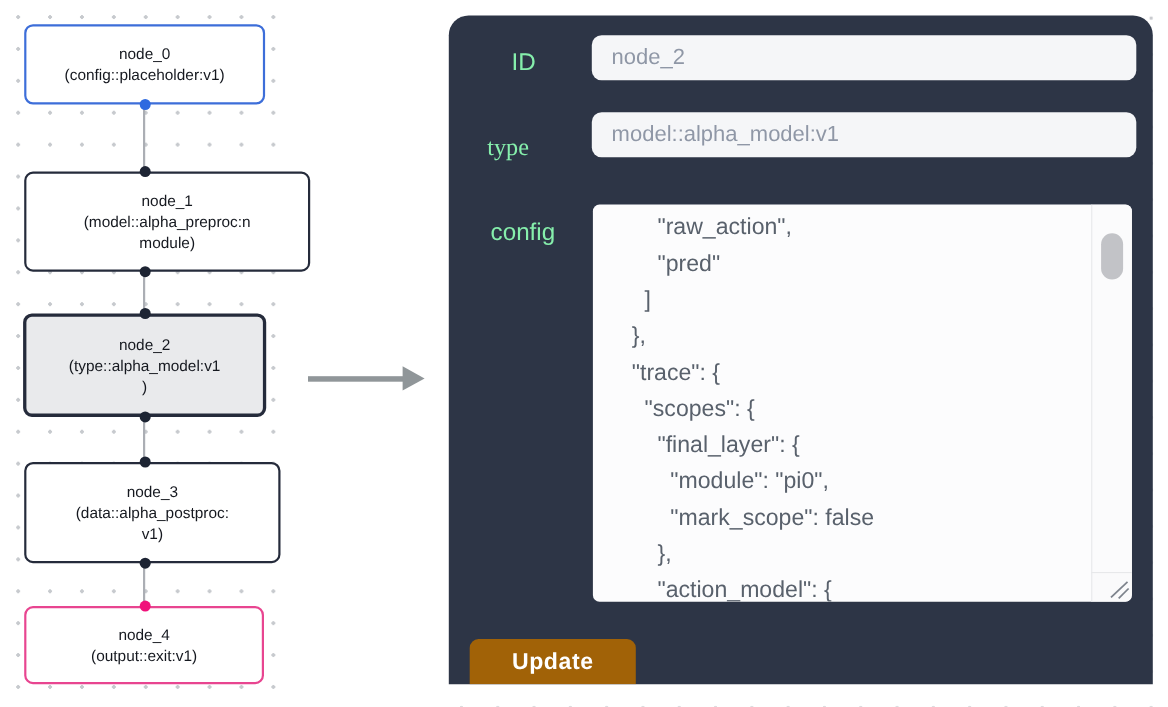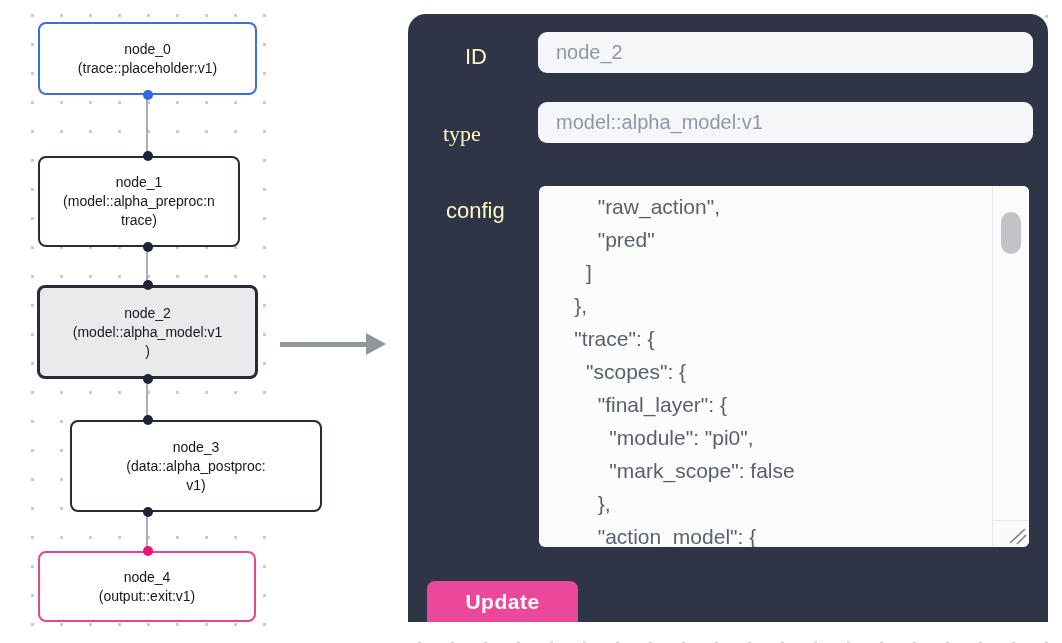--- a/index.html
+++ b/index.html
@@ -2,21 +2,21 @@
 <html><head>
 <meta charset="utf-8">
 <style>
   * { margin:0; padding:0; box-sizing:border-box; }
   html,body { width:1062px; height:643px; background:#ffffff; overflow:hidden;
               font-family:"Liberation Sans","DejaVu Sans",sans-serif; }
   .stage { position:relative; width:1062px; height:643px; }
 
   
   .flow-canvas {
-    position:absolute; left:16px; top:0; width:274px; height:643px;
+    position:absolute; left:0; top:0; width:274px; height:643px;
     background-image:radial-gradient(circle,#c7cace 1.5px,transparent 1.7px);
     background-size:29px 29px; background-position:2px 1px;
   }
   .right-canvas {
     position:absolute; left:390px; top:0; width:672px; height:643px;
     background-image:radial-gradient(circle,#c9cbcf 1.6px,transparent 1.8px);
     background-size:33px 33px; background-position:13px 0px;
   }
 
   
@@ -41,21 +41,21 @@
                  background:#909699; }
   .arrow-head  { position:absolute; left:366px; top:333px; width:0; height:0;
                  border-left:20px solid #909699; border-top:11px solid transparent;
                  border-bottom:11px solid transparent; }
 
   
   .panel {
     position:absolute; left:408px; top:14px; width:640px; height:608px;
     background:#2d3546; border-radius:18px 18px 0 0; z-index:5; overflow:hidden;
   }
-  .field-label { position:absolute; font-size:22px; color:#fef9c3; }
+  .field-label { position:absolute; font-size:22px; color:#86efac; }
   .label-id     { left:57px;  top:30px; }
   .label-type   { left:35px;  top:107px;font-family:Liberation Serif, serif; }
   .label-config { left:38px;  top:184px; }
 
   .text-input {
     position:absolute; left:130px; width:495px; height:41px;
     background:#f5f6f8; border:none; border-radius:9px;
     font-family:"Liberation Sans","DejaVu Sans",sans-serif;
     font-size:20px; color:#8f97a6; padding:0 18px; outline:none;
   }
@@ -79,55 +79,55 @@
   .scroll-thumb {
     position:absolute; left:8px; top:26px; width:20px; height:42px;
     border-radius:10px; background:#c2c3c7;
   }
   .resize-corner {
     position:absolute; right:0; bottom:0; width:37px; height:27px;
     background:#fafafb; border-left:1px solid #e7e8ea; border-top:1px solid #e7e8ea;
   }
   .update-btn {
     position:absolute; left:19px; top:567px; width:151px; height:41px;
-    background:#ec4899; border:none; border-radius:8px 8px 0 0;
+    background:#a16207; border:none; border-radius:8px 8px 0 0;
     color:#ffffff; font-size:21px; font-weight:bold; letter-spacing:0.5px;
     font-family:"Liberation Sans","DejaVu Sans",sans-serif; cursor:pointer;
   }
 </style>
 </head>
 <body>
 
 <div class="stage">
 
   <div class="flow-canvas">
 
     <div class="edge" style="top:95px;height:63px;"></div>
     <div class="edge" style="top:247px;height:40px;"></div>
     <div class="edge" style="top:379px;height:42px;"></div>
     <div class="edge" style="top:512px;height:40px;"></div>
 
     <div class="node node--input" style="left:22px;top:22px;width:219px;height:73px;">
       <div>node_0</div>
-      <div>(trace::placeholder:v1)</div>
+      <div>(config::placeholder:v1)</div>
     </div>
 
-    <div class="node" style="left:22px;top:156px;width:202px;height:91px;text-align:right;">
+    <div class="node" style="left:22px;top:156px;width:260px;height:91px;text-align:right;">
       <div>node_1</div>
       <div>(model::alpha_preproc:n</div>
-      <div>trace)</div>
+      <div>module)</div>
     </div>
 
     <div class="node node--selected" style="left:21px;top:285px;width:221px;height:94px;">
       <div>node_2</div>
-      <div>(model::alpha_model:v1</div>
+      <div>(type::alpha_model:v1</div>
       <div>)</div>
     </div>
 
-    <div class="node" style="left:22px;top:420px;width:252px;height:92px;margin-left:32px;">
+    <div class="node" style="left:22px;top:420px;width:233px;height:92px;">
       <div>node_3</div>
       <div>(data::alpha_postproc:</div>
       <div>v1)</div>
     </div>
 
     <div class="node node--output" style="left:22px;top:551px;width:218px;height:71px;">
       <div>node_4</div>
       <div>(output::exit:v1)</div>
     </div>
 

